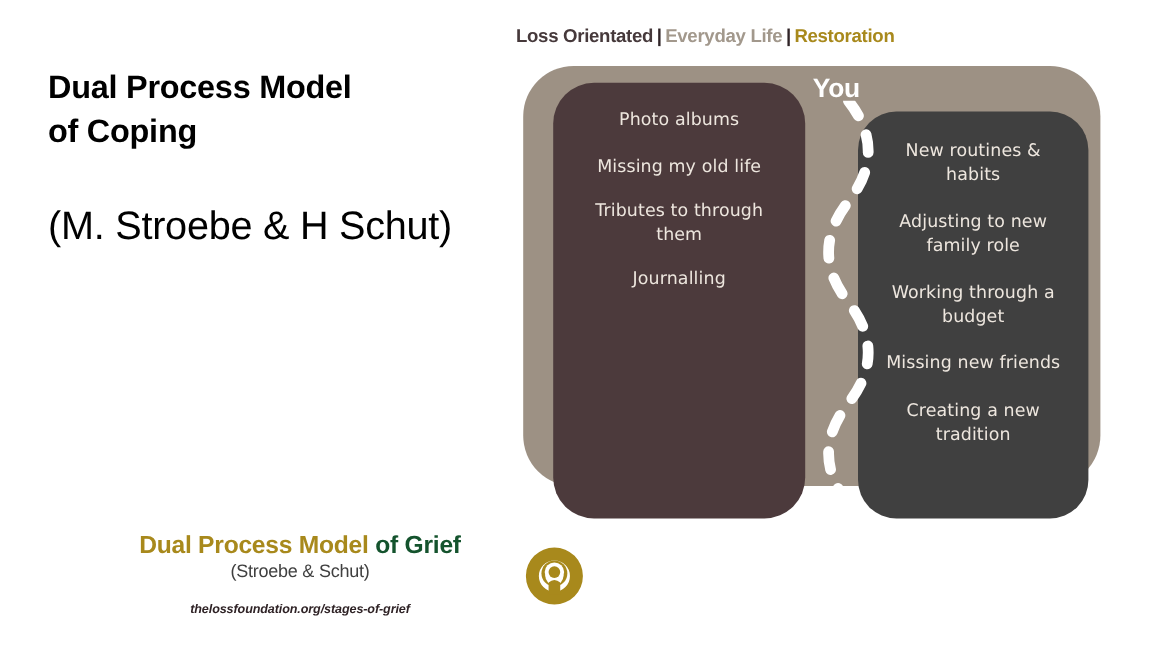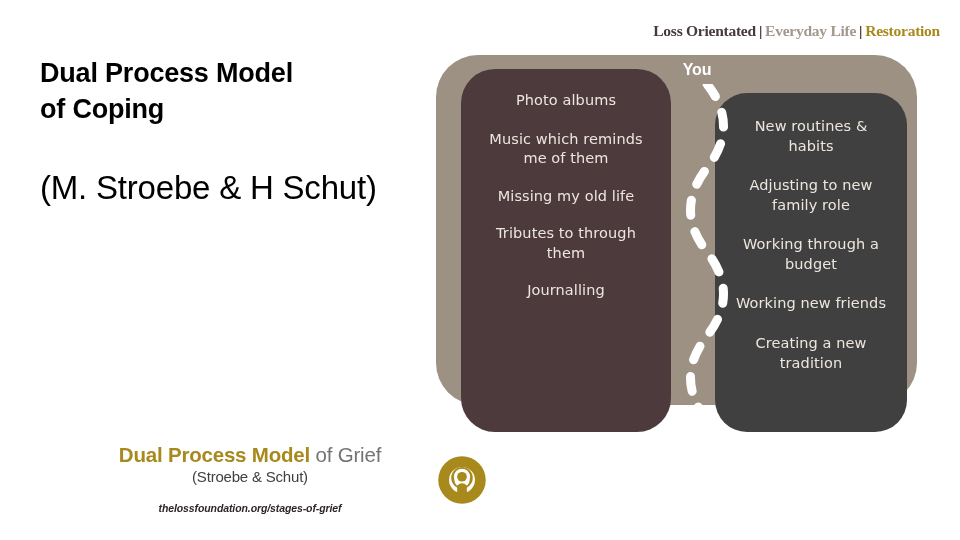--- a/index.html
+++ b/index.html
@@ -25,22 +25,22 @@
   }
 
   
   #diagram{
     position:absolute; left:430px; top:14px; width:510px; height:515px;
   }
 
   
   #legend{
     position:absolute; left:0; top:8px; width:510px;
-    text-align:right; white-space:nowrap;
-    font-size:15.5px; font-weight:bold; letter-spacing:-0.25px;font-family:Liberation Serif, serif;
+    text-align:left; white-space:nowrap;
+    font-size:15.5px; font-weight:bold; letter-spacing:-0.25px;
   }
   #legend span{display:inline-block;}
   .legend-sep{ color:#2f2326; margin:0 3px; font-weight:bold;}
 
   
   #outer-card{
     position:absolute; left:6px; top:41px; width:481px; height:350px;
     background:#9d9184; border-radius:42px;
   }
 
@@ -66,39 +66,39 @@
     letter-spacing:0.1px;
   }
   #loss-panel .panel-item{ margin-bottom:18px; }
   #loss-panel .panel-item:first-child{ margin-bottom:19px; }
   #restoration-panel .panel-item{ margin-bottom:20px; }
 
   
   #you-label{
     position:absolute; left:228px; top:47px; width:78px;
     text-align:center; color:#ffffff;
-    font-size:16px; font-weight:bold; letter-spacing:-0.2px;
+    font-size:22px; font-weight:bold; letter-spacing:-0.2px;
     z-index:5;
   }
 
   
   #divider-wave{
     position:absolute; left:225px; top:70px; width:84px; height:370px;
     z-index:4; pointer-events:none;
   }
 
   
   #caption{
     position:absolute; left:40px; top:443px; width:420px; text-align:center;
   }
   #caption-line1{
     font-size:20.5px; font-weight:bold; letter-spacing:-0.2px; line-height:1.15;
   }
   #caption-dpm{ color:#a8891c; font-weight:bold; }
-  #caption-grief{ color:#737373; font-weight:normal; }
+  #caption-grief{ color:#14532d; font-weight:bold; }
   #caption-line2{
     font-size:15px; color:#404040; font-weight:normal;
     letter-spacing:-0.2px; line-height:1.25; margin-top:1px;
   }
   #caption-url{
     margin-top:16px;
     font-size:10.5px; font-weight:bold; font-style:italic;
     color:#2f2326; letter-spacing:-0.1px;
   }
 
@@ -119,36 +119,34 @@
 <div id="diagram">
 
   <div id="legend">
     <span style="color:#46393b">Loss Orientated</span><span class="legend-sep">|</span><span style="color:#a2988c">Everyday Life</span><span class="legend-sep">|</span><span style="color:#a8891c">Restoration</span>
   </div>
 
   <div id="outer-card">
 
     <div id="loss-panel">
       <div class="panel-item" style="white-space:pre-line">Photo albums</div>
-      <div class="panel-item" style="white-space:pre-line">Music which reminds
-me of them</div>
       <div class="panel-item" style="white-space:pre-line">Missing my old life</div>
       <div class="panel-item" style="white-space:pre-line">Tributes to through
 them</div>
       <div class="panel-item" style="white-space:pre-line">Journalling</div>
     </div>
 
     <div id="restoration-panel">
       <div class="panel-item" style="white-space:pre-line">New routines &amp;
 habits</div>
       <div class="panel-item" style="white-space:pre-line">Adjusting to new
 family role</div>
       <div class="panel-item" style="white-space:pre-line">Working through a
 budget</div>
-      <div class="panel-item" style="white-space:pre-line">Working new friends</div>
+      <div class="panel-item" style="white-space:pre-line">Missing new friends</div>
       <div class="panel-item" style="white-space:pre-line">Creating a new
 tradition</div>
     </div>
 
   </div>
 
   <div id="you-label">You</div>
 
   <svg id="divider-wave" viewBox="0 0 84 370" preserveAspectRatio="none">
     <path d="M 52 0

